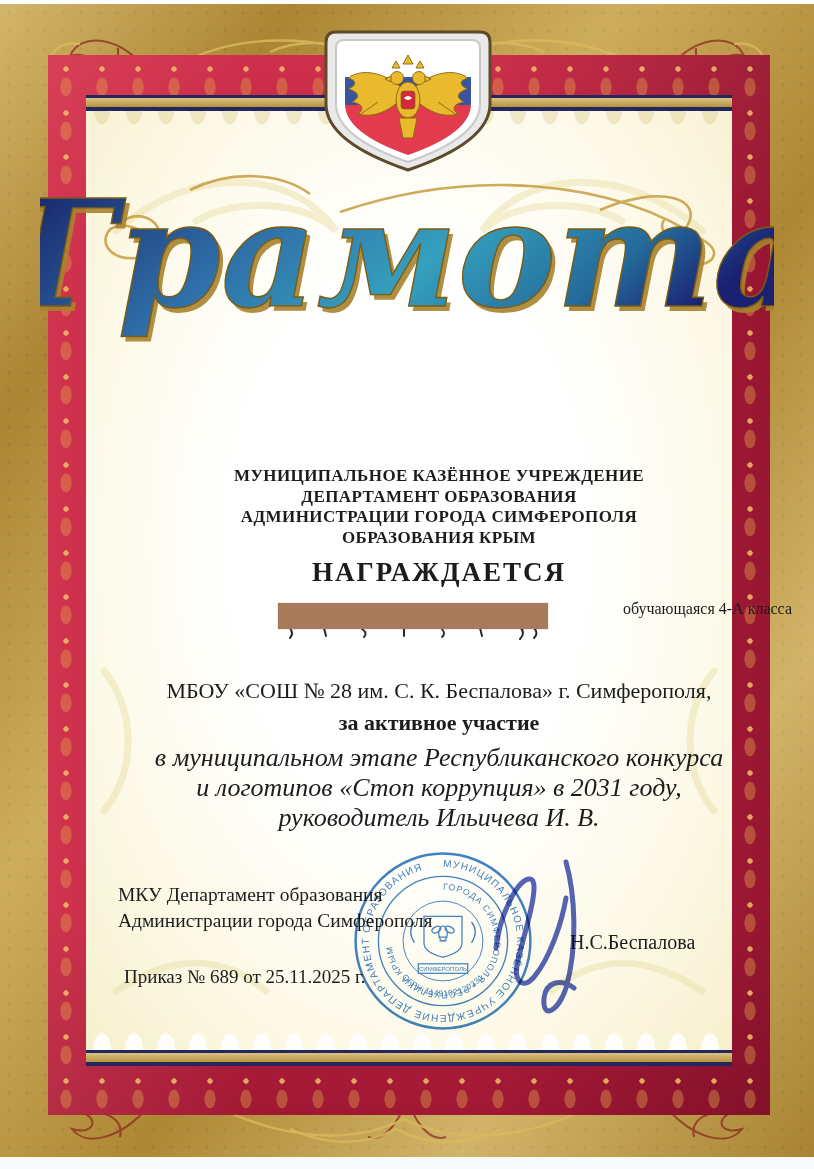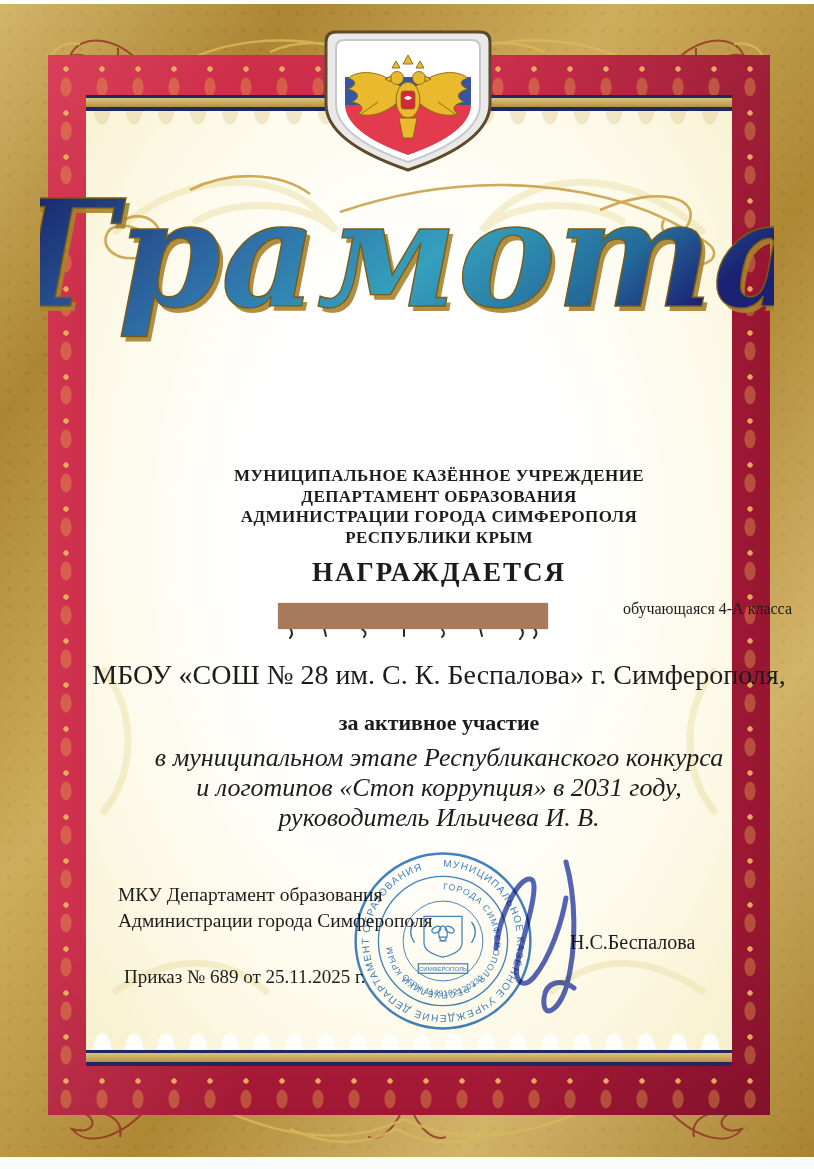--- a/index.html
+++ b/index.html
@@ -42,21 +42,21 @@
     background-size:32px 36px;background-repeat:repeat-x;}
 
   .white-edge-top{left:0;top:0;width:520px;height:4px;background:#fdfdfd;}
   .white-edge-bottom{left:0;top:1157px;width:814px;height:12px;background:#f9fafb;}
 
   
   .center-block{left:86px;width:706px;text-align:center;}
   .issuer{top:466px;font-weight:bold;font-size:17px;line-height:20.5px;letter-spacing:.4px;}
   .awarded{top:557px;font-weight:bold;font-size:27px;letter-spacing:2px;}
   .recip-line2{top:600px;font-size:16px;text-align:right;}
-  .recip-line3{top:659px;font-size:28px;}
+  .recip-line3{top:678px;font-size:22px;}
   .reason-bold{top:687px;font-size:22px;font-weight:bold;margin-top:23px;}
   .reason-italic{top:711px;font-size:26px;font-style:italic;line-height:30px;margin-top:32px;}
 
   .sig-pos{left:118px;top:882px;width:360px;text-align:left;font-size:19.5px;line-height:26px;}
   .sig-name{left:570px;top:931px;font-size:20px;}
   .order-ref{left:124px;top:966px;font-size:19px;}
 
   .redaction{left:278px;top:603px;width:270px;height:26px;background:#a87a5c;
     box-shadow:0 0 1px rgba(120,80,50,.6);}
 
@@ -165,21 +165,21 @@
     <path d="M150,40 C190,20 240,22 270,44"></path>
   </g>
   <text x="372" y="156" text-anchor="middle" font-size="148" font-style="italic" font-weight="bold" font-family="DejaVu Serif, serif" fill="#a9832e" opacity=".9" transform="translate(4,5)">Грамота</text>
   <text x="372" y="156" text-anchor="middle" font-size="148" font-style="italic" font-weight="bold" font-family="DejaVu Serif, serif" fill="url(#tg)" stroke="#7a5c14" stroke-width="1.4">Грамота</text>
 </svg>
 
 <div class="abs center-block issuer">
   <div>МУНИЦИПАЛЬНОЕ КАЗЁННОЕ УЧРЕЖДЕНИЕ</div>
   <div>ДЕПАРТАМЕНТ ОБРАЗОВАНИЯ</div>
   <div>АДМИНИСТРАЦИИ ГОРОДА СИМФЕРОПОЛЯ</div>
-  <div>РЕСПУБЛИКИ КРЫМ</div>
+  <div>ОБРАЗОВАНИЯ КРЫМ</div>
 </div>
 
 <div class="abs center-block awarded">НАГРАЖДАЕТСЯ</div>
 
 <svg class="abs" style="left:284px;top:626px" width="258" height="14" viewBox="0 0 258 14">
   <g stroke="#2a2a2a" stroke-width="2" fill="none" stroke-linecap="round">
     <path d="M6,2 q4,6 0,10"></path>
       <path d="M40,2 l2,8"></path>
       <path d="M78,3 q6,4 2,8"></path>
     <path d="M120,2 l0,8"></path>

